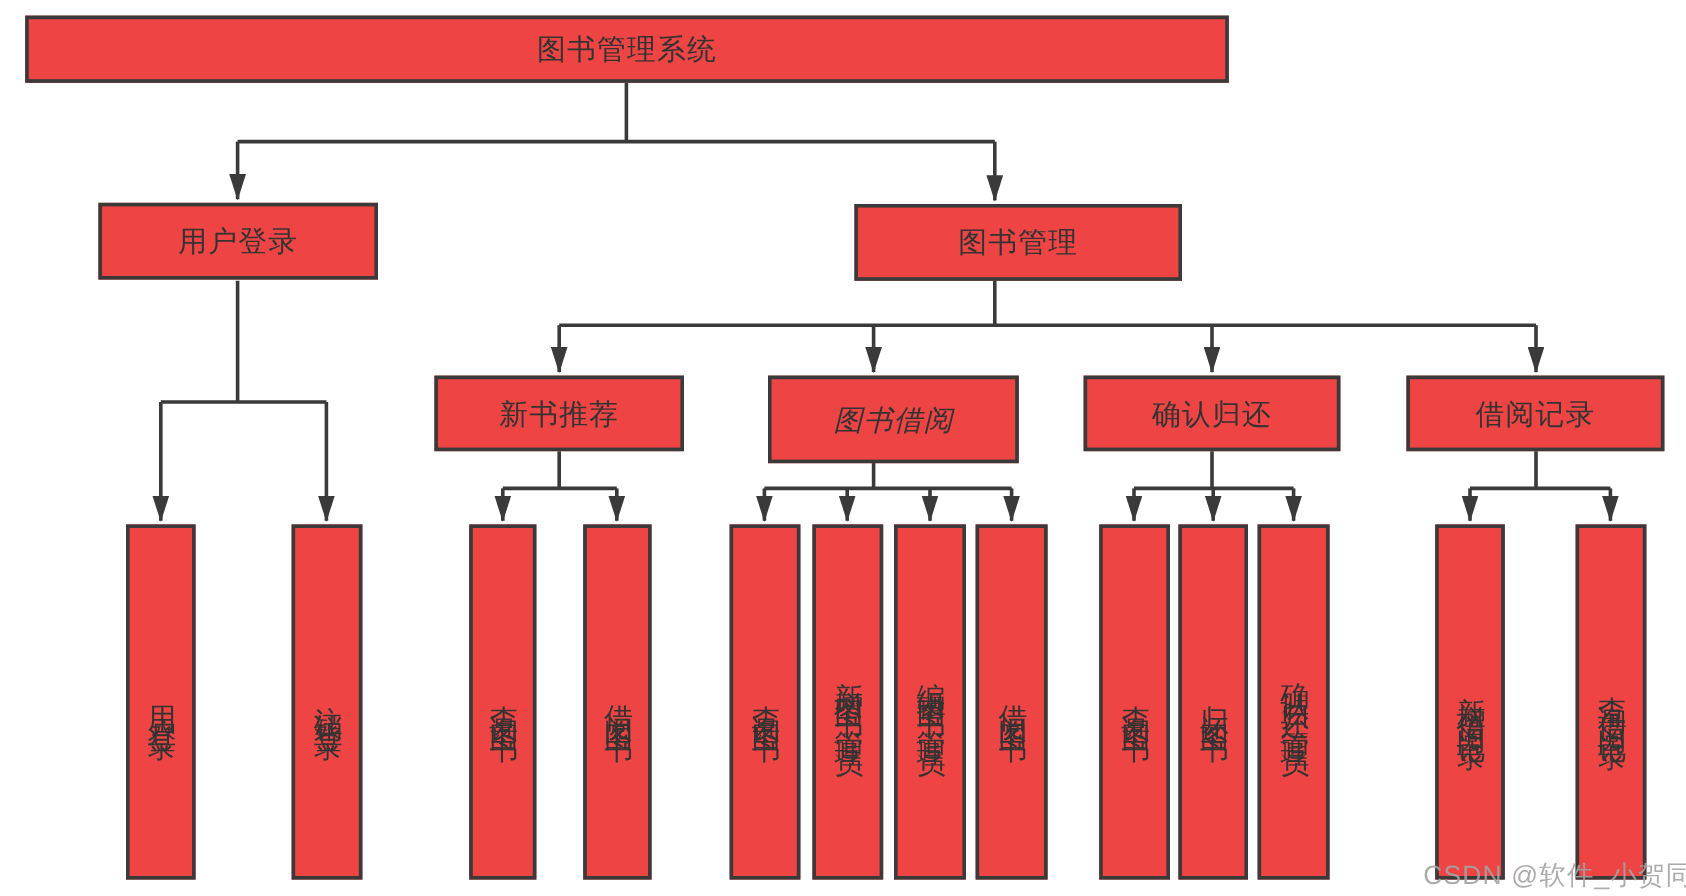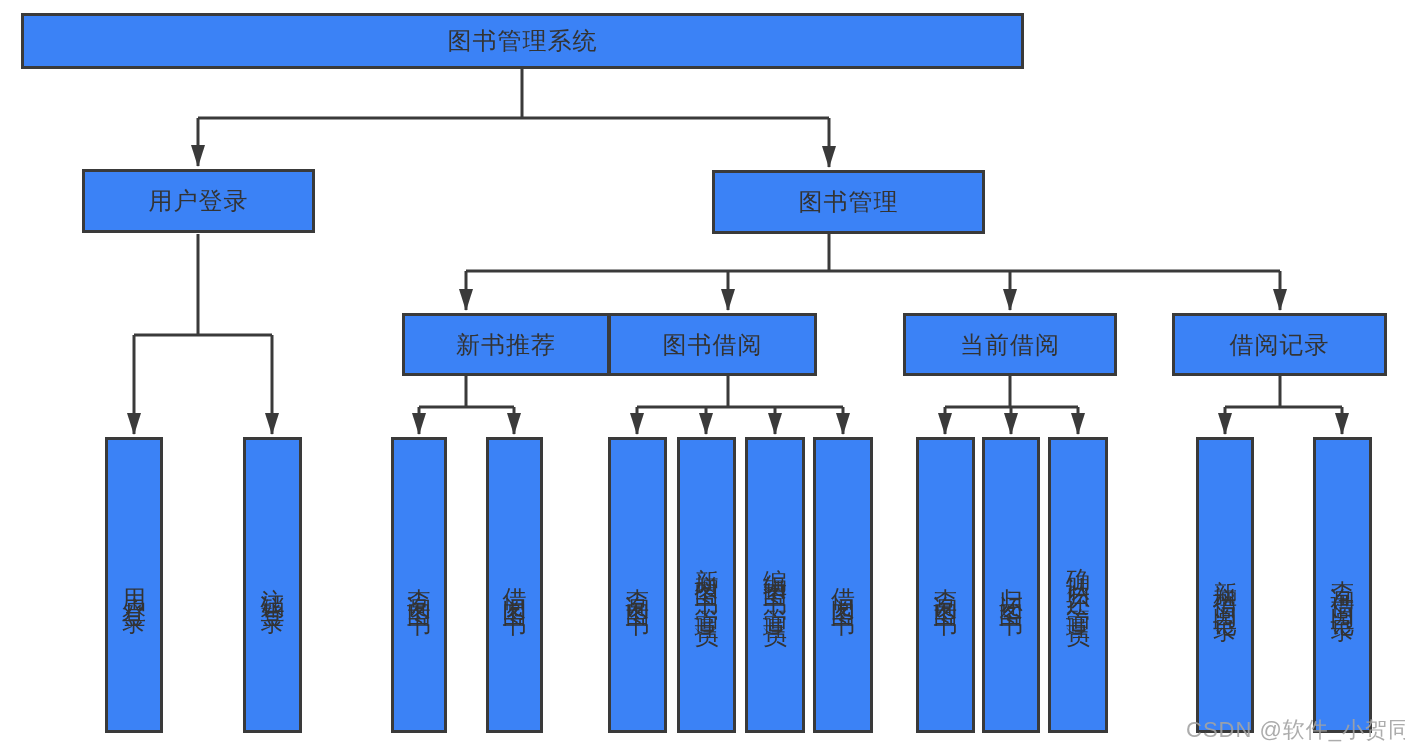--- a/index.html
+++ b/index.html
@@ -10,21 +10,21 @@
     background: #ffffff;
     font-family: "Liberation Sans", sans-serif;
     color: #333333;
     overflow: hidden;
   }
   svg.wires { position: absolute; left: 0; top: 0; width: 1405px; height: 747px; }
 
   .hbox, .vbox {
     position: absolute;
     box-sizing: border-box;
-    background: #3b82f6;
+    background: #ef4444;
     border: 3px solid #3a3a3a;
     display: flex;
     align-items: center;
     justify-content: center;
   }
   .hbox { font-size: 24px; letter-spacing: 1px; }
   .vbox { top: 437px; height: 296px; }
   .vbox .vtxt {
     writing-mode: vertical-rl;
     text-orientation: mixed;
@@ -32,22 +32,22 @@
     line-height: 1;
     letter-spacing: 8px;
   }
 
   
   #n-root    { left: 21px;   top: 13px;  width: 1003px; height: 56px; }
   
   #n-login   { left: 82px;   top: 169px; width: 233px;  height: 64px; }
   #n-mgmt    { left: 712px;  top: 170px; width: 273px;  height: 64px; }
   
-  #n-rec     { left: 362px;  top: 313px; width: 208px;  height: 63px; margin-left: 40px; }
-  #n-borrow  { left: 608px;  top: 313px; width: 209px;  height: 63px; }
+  #n-rec     { left: 362px;  top: 313px; width: 208px;  height: 63px; }
+  #n-borrow  { left: 640px;  top: 313px; width: 209px;  height: 73px; font-style: italic; }
   #n-current { left: 903px;  top: 313px; width: 214px;  height: 63px; }
   #n-history { left: 1172px; top: 313px; width: 215px;  height: 63px; }
   
   #n-login-do     { left: 105px;  width: 58px; }
   #n-logout       { left: 243px;  width: 59px; }
   #n-rec-query    { left: 391px;  width: 56px; }
   #n-rec-borrow   { left: 486px;  width: 57px; }
   #n-bor-query    { left: 608px;  width: 59px; }
   #n-bor-add      { left: 677px;  width: 59px; }
   #n-bor-edit     { left: 745px;  width: 60px; }
@@ -110,21 +110,21 @@
     <path d="M1342 407 V434" stroke="#3a3a3a" stroke-width="3" marker-end="url(#arrow)"></path>
   </svg>
 
   <div class="hbox" id="n-root">图书管理系统</div>
 
   <div class="hbox" id="n-login">用户登录</div>
   <div class="hbox" id="n-mgmt">图书管理</div>
 
   <div class="hbox" id="n-rec">新书推荐</div>
   <div class="hbox" id="n-borrow">图书借阅</div>
-  <div class="hbox" id="n-current">当前借阅</div>
+  <div class="hbox" id="n-current">确认归还</div>
   <div class="hbox" id="n-history">借阅记录</div>
 
   <div class="vbox" id="n-login-do">
     <span class="vtxt">用户登录</span>
   </div>
   <div class="vbox" id="n-logout">
     <span class="vtxt">注销登录</span>
   </div>
   <div class="vbox" id="n-rec-query">
     <span class="vtxt">查询图书</span>

